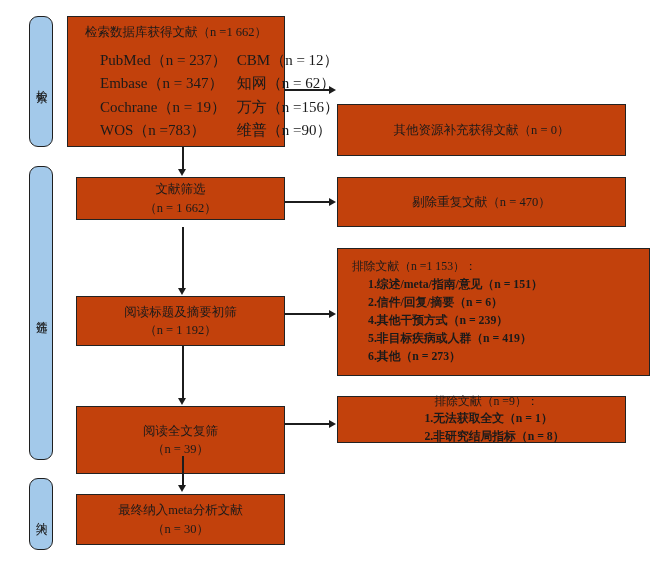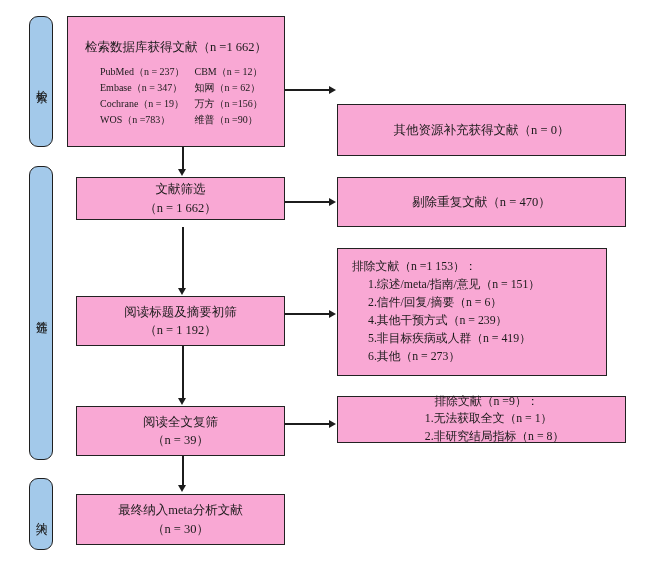--- a/index.html
+++ b/index.html
@@ -41,21 +41,21 @@
     font-size: 11.5px;
     letter-spacing: 1px;
     line-height: 1;
     color: #1a1a1a;
     white-space: nowrap;
   }
 
   
   .box {
     position: absolute;
-    background: #f9a8d4;
+    background: #c2410c;
     border: 1.7px solid #222222;
     box-sizing: border-box;
     display: flex;
     flex-direction: column;
     justify-content: center;
   }
   .box.center { align-items: center; text-align: center; }
   .box.left   { align-items: flex-start; text-align: left; }
 
   .box-title {
@@ -69,39 +69,40 @@
     white-space: nowrap;
   }
 
   
   .db-list {
     margin-top: 7px;
     display: grid;
     grid-template-columns: auto auto;
     column-gap: 10px;
     row-gap: 1px;
-    font-size: 10px;
+    font-size: 15px;
     line-height: 1.5;
     padding-left: 26px;
     align-self: flex-start;
     text-align: left;
   }
   .db-cell { white-space: nowrap; }
 
   
   .reason-head {
     font-size: 11.8px;
     line-height: 1.5;
     white-space: nowrap;
     padding-left: 10px;
   }
   .reason-list {
     font-size: 11.8px;
     line-height: 1.52;
     padding-left: 26px;
+    font-weight: bold;
   }
   .reason-item { white-space: nowrap; }
 
   
   .line {
     position: absolute;
     background: #1c1c1c;
   }
   .vline { width: 1.6px; }
   .hline { height: 1.6px; }
@@ -175,38 +176,38 @@
   <div class="arrow-right" style="left:329px; top:197.5px;"></div>
 
   <div class="line vline" style="left:182px; top:227px; height:64px;"></div>
   <div class="arrow-down" style="left:177.6px; top:288px;"></div>
 
   <div class="box center" style="left:76px; top:296px; width:209px; height:50px;">
     <div class="box-title">阅读标题及摘要初筛</div>
     <div class="box-sub">（n = 1 192）</div>
   </div>
 
-  <div class="box left" style="left:337px; top:248px; width:270px; height:128px; padding:6px 4px;">
+  <div class="box left" style="left:337px; top:248px; width:313px; height:128px; padding:6px 4px;">
     <div class="reason-head">排除文献（n =1 153）：</div>
     <div class="reason-list">
       <div class="reason-item">1.综述/meta/指南/意见（n = 151）</div>
       <div class="reason-item">2.信件/回复/摘要（n = 6）</div>
       <div class="reason-item">4.其他干预方式（n = 239）</div>
       <div class="reason-item">5.非目标疾病或人群（n = 419）</div>
       <div class="reason-item">6.其他（n = 273）</div>
     </div>
   </div>
 
   <div class="line hline" style="left:285px; top:313px; width:44px;"></div>
   <div class="arrow-right" style="left:329px; top:309.5px;"></div>
 
   <div class="line vline" style="left:182px; top:346px; height:55px;"></div>
   <div class="arrow-down" style="left:177.6px; top:398px;"></div>
 
-  <div class="box center" style="left:76px; top:406px; width:209px; height:50px;">
+  <div class="box center" style="left:76px; top:406px; width:209px; height:68px;">
     <div class="box-title">阅读全文复筛</div>
     <div class="box-sub">（n = 39）</div>
   </div>
 
   <div class="box left" style="left:337px; top:396px; width:289px; height:47px; padding:5px 4px;align-items:center;">
     <div class="reason-head">排除文献（n =9）：</div>
     <div class="reason-list">
       <div class="reason-item">1.无法获取全文（n = 1）</div>
       <div class="reason-item">2.非研究结局指标（n = 8）</div>
     </div>

